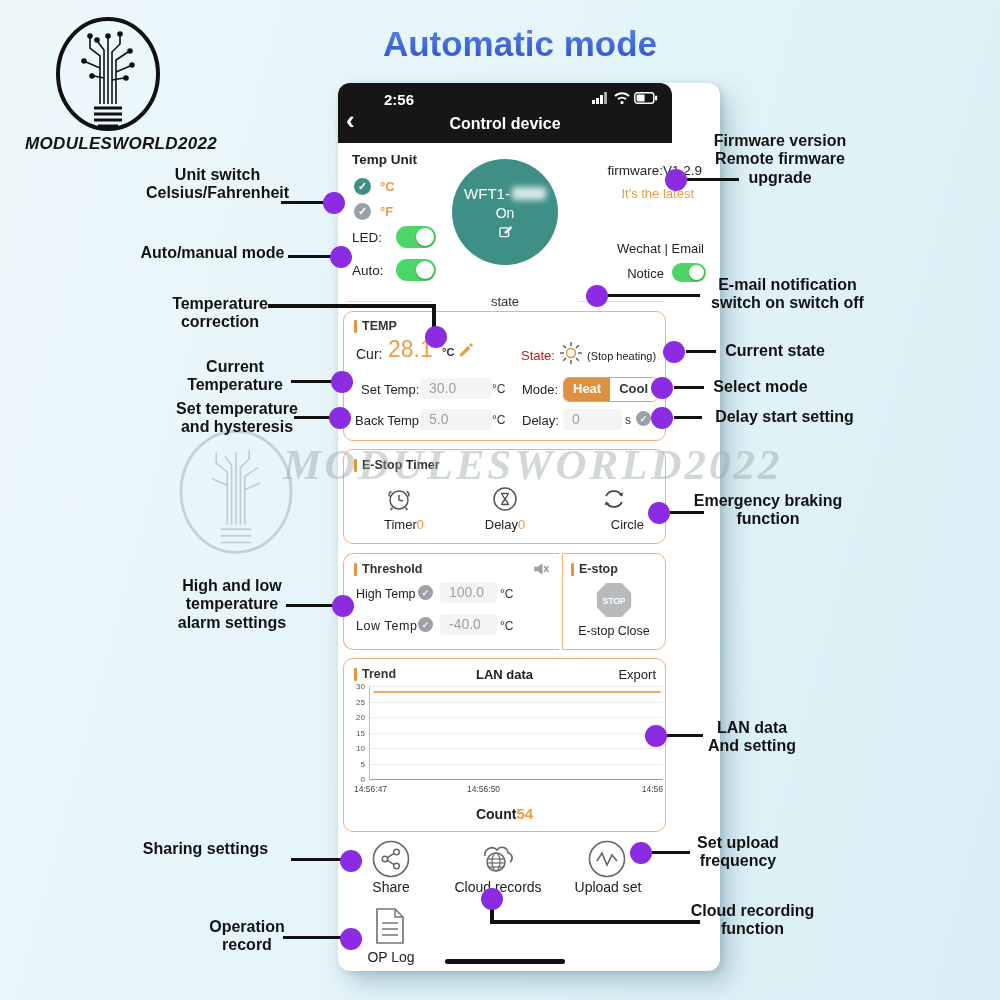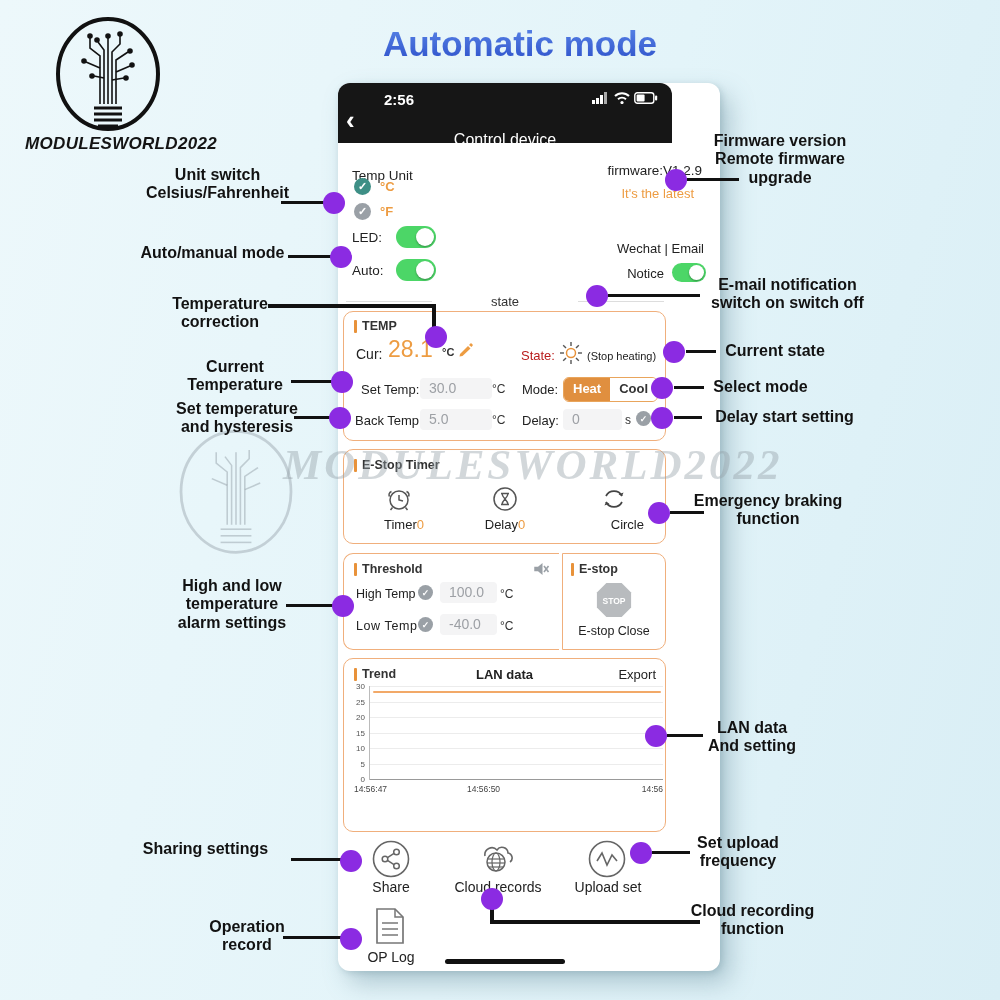--- a/index.html
+++ b/index.html
@@ -14,21 +14,21 @@
   #brand-text{left:16px;top:134px;width:210px;text-align:center;font-size:17px;font-weight:bold;
     font-style:italic;color:#141414;letter-spacing:.3px;}
   
   #watermark-text{left:283px;top:440px;width:540px;font-size:43px;font-style:italic;font-weight:600;
     color:rgba(148,160,168,.42);letter-spacing:3px;font-family:"Liberation Serif",serif;z-index:40;pointer-events:none;white-space:nowrap;}
   
   #phone{left:338px;top:83px;width:334px;height:888px;background:#fff;border-radius:12px;
     box-shadow:10px 12px 24px rgba(90,130,145,.38),2px 2px 6px rgba(90,130,145,.25);z-index:5;padding-left:48px;}
   #phone-header{left:0;top:0;width:334px;height:60px;background:#161616;border-radius:12px 12px 0 0;}
   #status-time{left:46px;top:8px;color:#fff;font-size:15px;font-weight:bold;}
-  #nav-title{left:0;top:32px;width:334px;text-align:center;color:#fff;font-size:16px;font-weight:normal;margin-top:16px;}
+  #nav-title{left:0;top:32px;width:334px;text-align:center;color:#fff;font-size:16px;font-weight:bold;}
   #back-btn{left:8px;top:24px;color:#fff;font-size:26px;font-weight:bold;line-height:26px;}
   .sb-icons{right:14px;top:9px;display:flex;gap:4px;align-items:center;}
   
   .toggle{width:40px;height:22px;border-radius:11px;background:#4cd667;}
   .toggle::after{content:"";position:absolute;right:2px;top:2px;width:18px;height:18px;border-radius:50%;
     background:#fff;box-shadow:0 1px 2px rgba(0,0,0,.35);}
   .toggle-sm{width:34px;height:19px;border-radius:10px;background:#4cd667;}
   .toggle-sm::after{content:"";position:absolute;right:2px;top:2px;width:15px;height:15px;border-radius:50%;
     background:#fff;box-shadow:0 1px 2px rgba(0,0,0,.35);}
   .chk{width:17px;height:17px;border-radius:50%;color:#fff;font-size:11px;display:flex;
@@ -133,30 +133,42 @@
         <svg width="24" height="12" viewBox="0 0 24 12">
           <rect x="0.8" y="0.8" width="19" height="10.4" rx="2.5" fill="none" stroke="#fff" stroke-width="1.4"></rect>
           <rect x="2.6" y="2.6" width="8" height="6.8" rx="1" fill="#fff"></rect>
           <rect x="21" y="3.6" width="2.2" height="4.8" rx="1" fill="#fff"></rect>
         </svg>
       </div>
       <div class="abs" id="back-btn">‹</div>
       <div class="abs" id="nav-title">Control device</div>
     </div>
 
-    <div class="abs lab" style="left:14px;top:85px;font-weight:400;">Temp Unit</div>
+    <div class="abs lab" style="left:14px;top:69px;font-weight:700;">Temp Unit</div>
     <div class="abs chk" style="left:16px;top:95px;background:#3E8F86;">✓</div>
     <div class="abs orange" style="left:42px;top:96px;font-size:13px;font-weight:600;">°C</div>
     <div class="abs chk" style="left:16px;top:120px;background:#9aa0a6;">✓</div>
     <div class="abs orange" style="left:42px;top:121px;font-size:13px;font-weight:600;">°F</div>
     <div class="abs lab" style="left:14px;top:147px;">LED:</div>
     <div class="abs toggle" style="left:58px;top:143px;"></div>
     <div class="abs lab" style="left:14px;top:180px;">Auto:</div>
     <div class="abs toggle" style="left:58px;top:176px;"></div>
 
+    <div class="abs" style="left:114px;top:76px;width:106px;height:106px;border-radius:50%;background:#3E8F86;
+         display:flex;flex-direction:column;align-items:center;justify-content:center;gap:3px;">
+      <div style="color:#fff;font-size:15px;display:flex;align-items:center;">
+        <span>WFT1-</span>
+          <span style="display:inline-block;width:34px;height:13px;margin-left:2px;border-radius:2px;background:rgba(255,255,255,.8);filter:blur(3px);"></span>
+      </div>
+      <div style="color:#fff;font-size:14px;">On</div>
+      <svg width="15" height="15" viewBox="0 0 24 24">
+        <rect x="3" y="6" width="14" height="14" rx="2" fill="none" stroke="#fff" stroke-width="2"></rect>
+        <path d="M10 13 L20 3 L23 6 L13 16 Z" fill="#fff"></path>
+      </svg>
+    </div>
 
     <div class="abs lab" style="right:18px;top:80px;">firmware:V1.2.9</div>
     <div class="abs orange" style="right:26px;top:103px;font-size:13px;">It's the latest</div>
     <div class="abs lab" style="right:16px;top:158px;font-size:13px;">Wechat | Email</div>
     <div class="abs lab" style="right:56px;top:183px;font-size:13px;">Notice</div>
     <div class="abs toggle-sm" style="right:14px;top:180px;"></div>
 
     <div class="abs divline" style="left:8px;top:218px;width:86px;"></div>
     <div class="abs" style="left:0;top:211px;width:334px;text-align:center;font-size:13px;color:#333;">state</div>
     <div class="abs divline" style="left:240px;top:218px;width:86px;"></div>
@@ -287,20 +299,23 @@
         <div class="abs gline" style="left:25px;top:58px;width:294px;"></div>
         <div class="abs gline" style="left:25px;top:73.5px;width:294px;"></div>
         <div class="abs gline" style="left:25px;top:89px;width:294px;"></div>
         <div class="abs gline" style="left:25px;top:104.5px;width:294px;"></div>
         <div class="abs" style="left:25px;top:120px;width:294px;height:1px;background:#999;"></div>
         <div class="abs" style="left:25px;top:27px;width:1px;height:94px;background:#bbb;"></div>
         <div class="abs" style="left:29px;top:32px;width:288px;height:2px;background:#F2A968;border-radius:1px;"></div>
         <div class="abs xtick" style="left:10px;top:125px;">14:56:47</div>
         <div class="abs xtick" style="left:123px;top:125px;">14:56:50</div>
         <div class="abs xtick" style="right:2px;top:125px;">14:56</div>
+        <div class="abs" style="left:0;top:146px;width:321px;text-align:center;font-size:14px;font-weight:600;color:#222;">
+          <span>Count</span><span class="orange" style="font-size:15px;">54</span>
+        </div>
       </div>
     </div>
 
     <svg class="abs" style="left:34px;top:757px;" width="38" height="38" viewBox="0 0 38 38">
       <circle cx="19" cy="19" r="17.5" fill="none" stroke="#666" stroke-width="1.6"></circle>
       <circle cx="13" cy="19" r="2.8" fill="none" stroke="#666" stroke-width="1.5"></circle>
       <circle cx="24.5" cy="12" r="2.8" fill="none" stroke="#666" stroke-width="1.5"></circle>
       <circle cx="24.5" cy="26" r="2.8" fill="none" stroke="#666" stroke-width="1.5"></circle>
       <line x1="15.5" y1="17.6" x2="22" y2="13.4" stroke="#666" stroke-width="1.5"></line>
       <line x1="15.5" y1="20.4" x2="22" y2="24.6" stroke="#666" stroke-width="1.5"></line>

